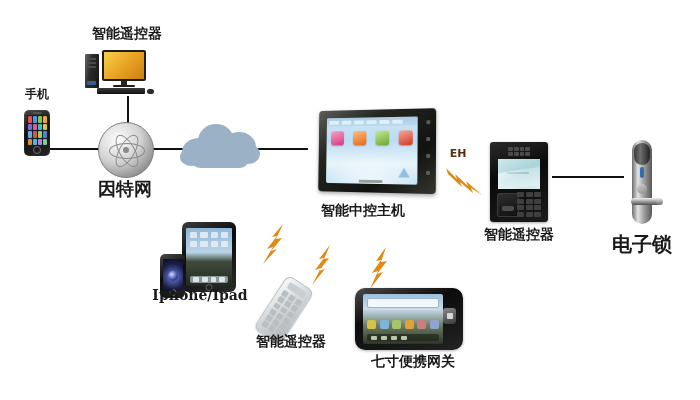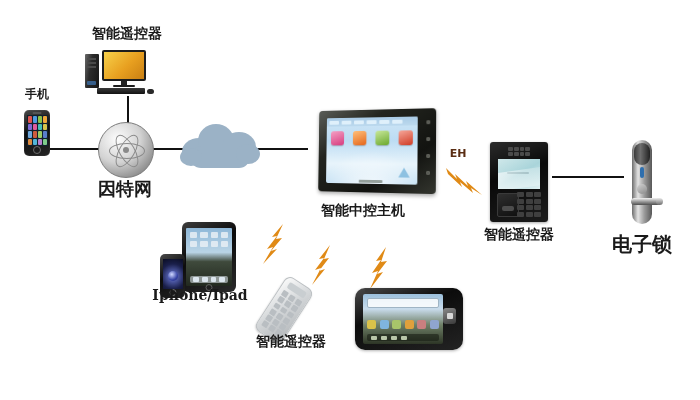--- a/index.html
+++ b/index.html
@@ -437,14 +437,15 @@
             <i></i>
             <i></i>
             <i></i>
         </div>
       </div>
       <div class="gw-pad">
           <i></i>
         </div>
     </div>
   </div>
+  <div class="lbl" style="left:358px;top:354px;width:110px;font-size:14px;">七寸便携网关</div>
 
 </div>
 
 </body></html>

